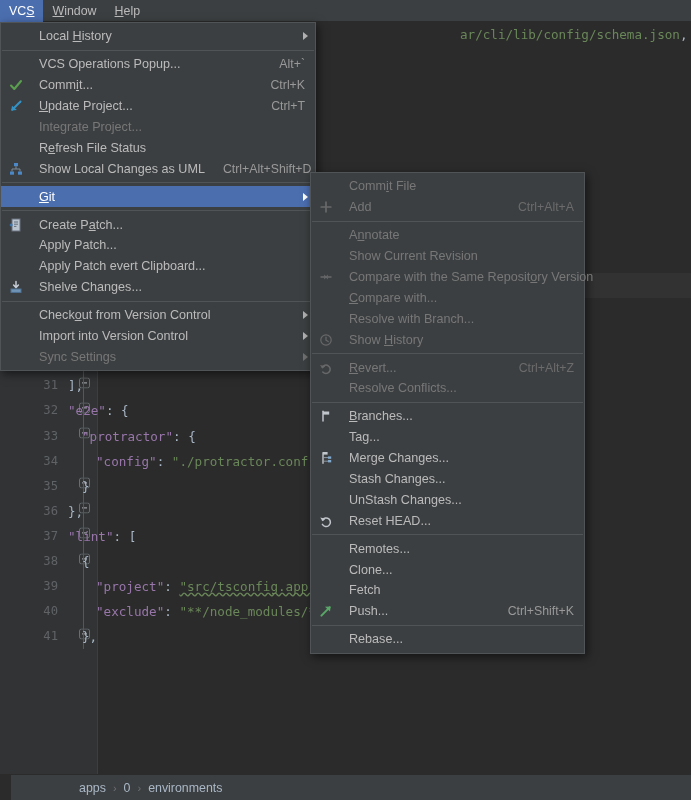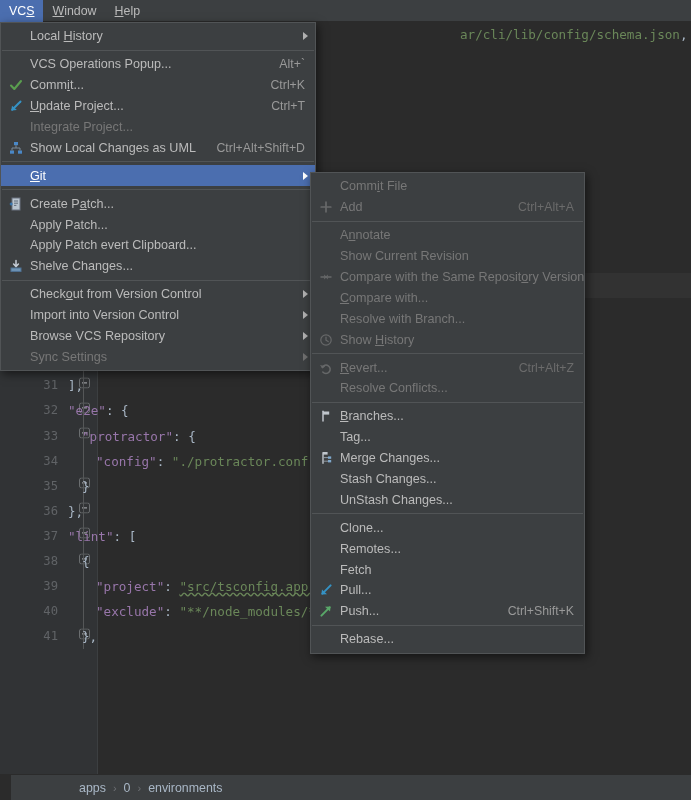--- a/index.html
+++ b/index.html
@@ -73,21 +73,21 @@
     border: 1px solid #515456;
     box-shadow: 2px 3px 9px rgba(0,0,0,0.55);
     padding: 3px 0;
     font-size: 12.6px;
   }
   #vcs-menu { left: 0px; top: 22px; width: 316px; }
   #git-menu { left: 310px; top: 172px; width: 275px; }
 
   .mi {
     position: relative; height: 20.9px; display: flex; align-items: center;
-    color: #bbbbbb; cursor: default; padding-left: 29px; padding-right: 10px;
+    color: #bbbbbb; cursor: default; padding-left: 38px; padding-right: 10px;
   }
   .mi.sel { background: #4b6eaf; color: #ffffff; }
   .mi.disabled { color: #777777; }
   .mi .label { flex: 1 1 auto; white-space: nowrap; }
   .mi .accel { color: #999999; font-size: 12.3px; white-space: nowrap; margin-left: 18px; }
   .mi.disabled .accel { color: #6b6b6b; }
   .sep { height: 1px; background: #515456; margin: 3px 1px; }
 
   .arrow {
     position: absolute; right: 7px; top: 50%; transform: translateY(-50%);
@@ -228,20 +228,23 @@
             <path d="M2.4 11.6 L3 6.7 L7.9 11.1 Z" fill="#3592c4"></path>
           </svg>
         </span>
         <span class="label"><span class="mn">U</span>pdate Project...</span>
         <span class="accel">Ctrl+T</span>
       </div>
       <div class="mi disabled">
         <span class="label">Integrate Project...</span>
       </div>
       <div class="mi">
+        <span class="label">R<span class="mn">e</span>fresh File Status</span>
+      </div>
+      <div class="mi">
         <span class="ico">
           <svg width="14" height="14" viewBox="0 0 14 14">
             <rect x="5" y="1" width="4" height="3.2" fill="#4a88c7"></rect>
             <rect x="1" y="9.5" width="4" height="3.2" fill="#4a88c7"></rect>
             <rect x="9" y="9.5" width="4" height="3.2" fill="#4a88c7"></rect>
             <path d="M7 4.2 V7 M3 9.5 V7 H11 V9.5" stroke="#7a8a99" stroke-width="1" fill="none"></path>
           </svg>
         </span>
         <span class="label">Show Local Changes as UML</span>
         <span class="accel">Ctrl+Alt+Shift+D</span>
@@ -277,24 +280,20 @@
         </span>
         <span class="label">Shelve Changes...</span>
       </div>
       <div class="sep"></div>
       <div class="mi">
         <span class="label">Check<span class="mn">o</span>ut from Version Control</span>
         <span class="arrow"></span>
       </div>
       <div class="mi">
         <span class="label">Import into Version Control</span>
-        <span class="arrow"></span>
-      </div>
-      <div class="mi">
-        <span class="label">Browse VCS Repository</span>
         <span class="arrow"></span>
       </div>
       <div class="mi disabled">
         <span class="label">Sync Settings</span>
         <span class="arrow"></span>
       </div>
     </div>
 
   <div class="menu" id="git-menu">
       <div class="mi disabled">
@@ -379,38 +378,38 @@
           </svg>
         </span>
         <span class="label">Merge Changes...</span>
       </div>
       <div class="mi">
         <span class="label">Stash Changes...</span>
       </div>
       <div class="mi">
         <span class="label">UnStash Changes...</span>
       </div>
-      <div class="sep"></div>
+      <div class="mi">
+        <span class="ico">
+          <svg width="14" height="14" viewBox="0 0 14 14">
+            <path d="M3.4 6 a4.3 4.3 0 1 1 0 4.4" stroke="#c0c6cc" stroke-width="1.5" fill="none" stroke-linecap="round"></path>
+            <path d="M1.2 3.6 L3.8 7.2 L6.6 4.8 Z" fill="#c0c6cc"></path>
+          </svg>
+        </span>
+        <span class="label">Reset HEAD...</span>
+      </div>
+      <div class="sep"></div>
+      <div class="mi">
+        <span class="label">Remotes...</span>
+      </div>
       <div class="mi">
         <span class="label">Clone...</span>
       </div>
       <div class="mi">
-        <span class="label">Remotes...</span>
-      </div>
-      <div class="mi">
         <span class="label">Fetch</span>
-      </div>
-      <div class="mi">
-        <span class="ico">
-          <svg width="14" height="14" viewBox="0 0 14 14">
-            <path d="M11.6 2.4 L3.4 10.6" stroke="#3592c4" stroke-width="2" stroke-linecap="round"></path>
-            <path d="M2.4 11.6 L3 6.6 L8 11.2 Z" fill="#3592c4"></path>
-          </svg>
-        </span>
-        <span class="label">Pull...</span>
       </div>
       <div class="mi">
         <span class="ico">
           <svg width="14" height="14" viewBox="0 0 14 14">
             <path d="M2.4 11.6 L10.6 3.4" stroke="#59a869" stroke-width="2" stroke-linecap="round"></path>
             <path d="M11.6 2.4 L11 7.4 L6 2.8 Z" fill="#59a869"></path>
           </svg>
         </span>
         <span class="label">Push...</span>
         <span class="accel">Ctrl+Shift+K</span>

